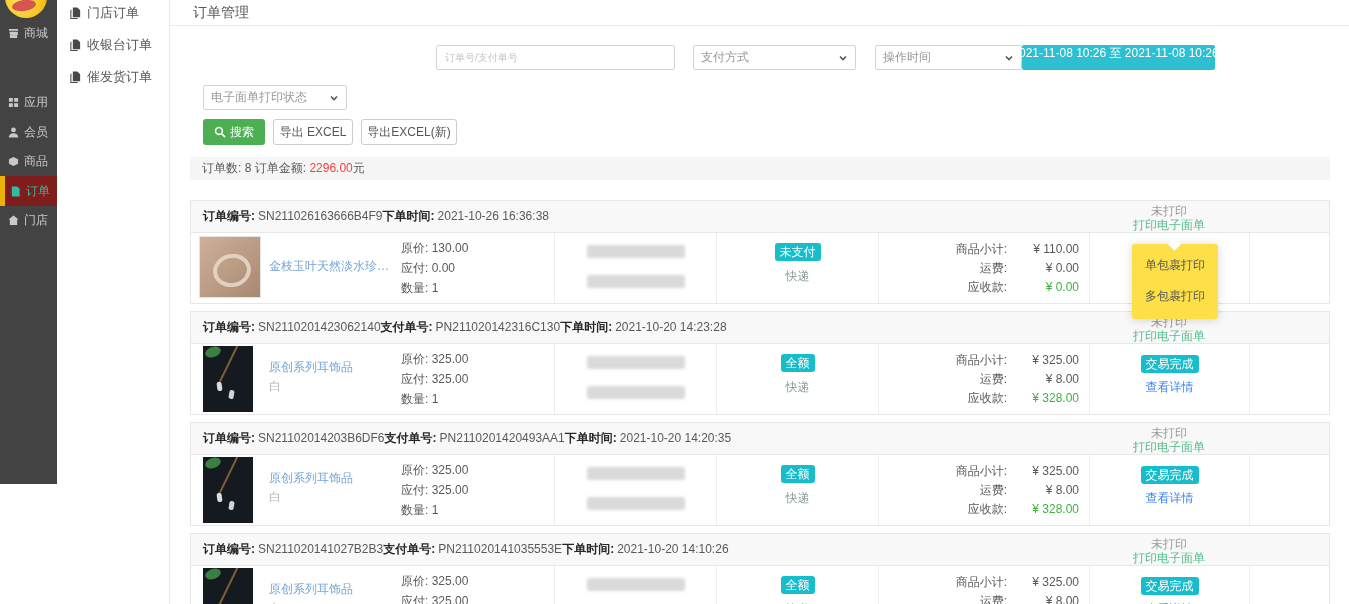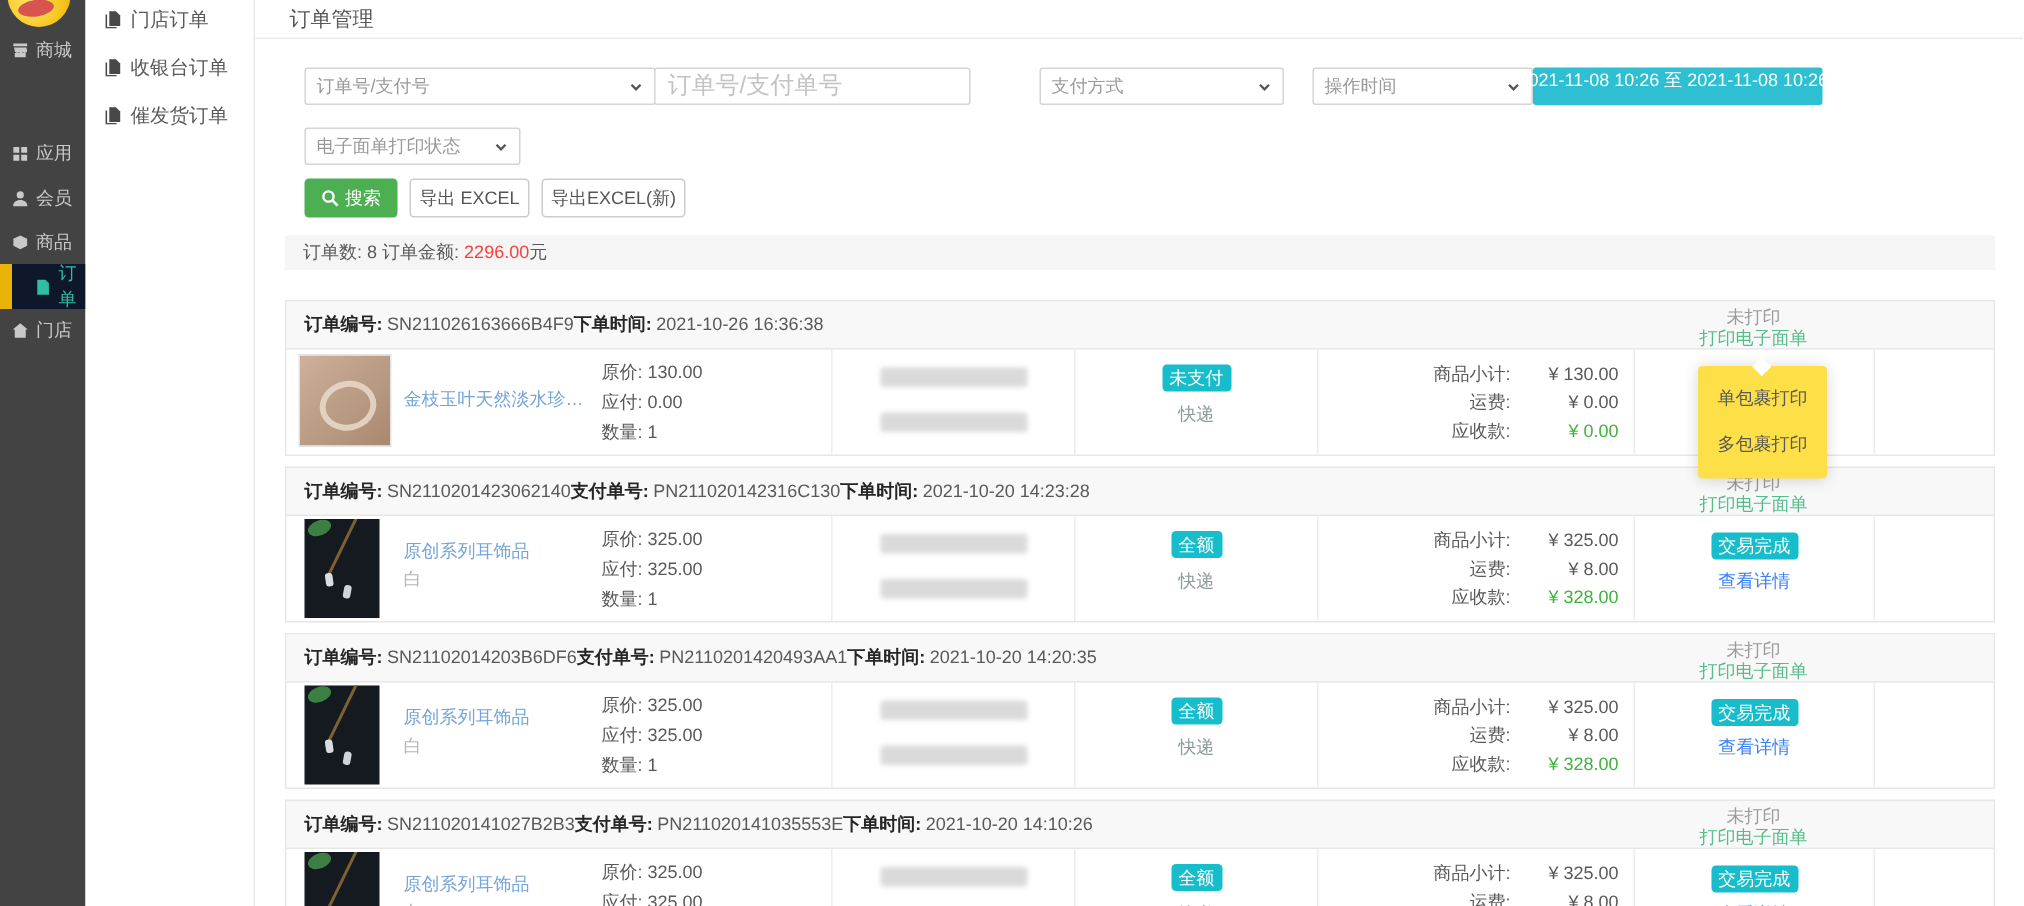--- a/index.html
+++ b/index.html
@@ -1,41 +1,41 @@
 <!DOCTYPE html>
 <html><head>
 <meta charset="utf-8">
 <style>
 html,body{margin:0;padding:0}
 .app{position:relative;width:1349px;height:604px;background:#fff;overflow:hidden;
   font-family:"Liberation Sans","DejaVu Sans",sans-serif;font-size:12px;color:#595959}
 
-.sidebar{position:absolute;left:0;top:0;width:57px;height:604px;background:#434343}
+.sidebar{position:absolute;left:0;top:0;width:57px;height:484px;background:#434343}
 .logo{position:absolute;left:5px;top:-24px;width:42px;height:42px;border-radius:50%;cursor:pointer;
   background:radial-gradient(circle at 38% 62%,#ffe66b 0%,#f6c51d 55%,#e09a10 100%);overflow:hidden}
 .logo::after{content:"";position:absolute;left:7px;top:24px;width:24px;height:11px;background:#d8544f;
   border-radius:50%;transform:rotate(-8deg)}
 .snav-item{position:absolute;left:0;width:57px;height:28px;display:flex;align-items:center;gap:5px;
   padding-left:8px;box-sizing:border-box;color:#c9c9c9;cursor:pointer}
 .snav-item svg{flex:none;fill:#c9c9c9}
-.snav-item.active{background:#0f172a;border-left:8px solid #eab308;padding-left:15px;color:#2fbea2;height:30px}
+.snav-item.active{background:#7f1d1d;border-left:5px solid #eab308;padding-left:5px;color:#2fbea2;height:30px}
 .snav-item.active svg{fill:#2fbea2}
 
 .subbar{position:absolute;left:57px;top:0;width:113px;height:604px;background:#fff;
   border-right:1px solid #e8e8e8;box-sizing:border-box}
 .sub-item{position:absolute;left:0;width:112px;height:24px;display:flex;align-items:center;gap:6px;
   padding-left:12px;box-sizing:border-box;color:#595959;font-size:13px;cursor:pointer;white-space:nowrap}
 
 .main{position:absolute;left:170px;top:0;width:1179px;height:604px;background:#fff}
 .page-title{position:absolute;left:23px;top:0;height:25px;line-height:25px;font-size:14px;color:#595959}
 .title-divider{position:absolute;left:0;top:25px;width:1179px;height:1px;background:#ececec}
 .ctl{position:absolute;box-sizing:border-box;height:25px;border:1px solid #d4d4d4;background:#fff;border-radius:2px}
 .sel{display:flex;align-items:center;justify-content:space-between;padding:0 7px;color:#999;cursor:pointer;white-space:nowrap}
 #selA{left:33px;top:45px;width:234px}
-#inpA{left:266px;top:45px;width:211px;padding:0 8px;font-size:16px;color:#333;outline:none}
+#inpA{left:266px;top:45px;width:239px;padding:0 8px;font-size:10px;color:#333;outline:none}
 #inpA::placeholder{color:#c3c3c3}
 #selPay{left:523px;top:45px;width:163px}
 #selTime{left:705px;top:45px;width:147px}
 #dateBtn{position:absolute;left:852px;top:45px;width:193px;height:25px;background:#2ec0d2;color:#fff;
   border-radius:2px;display:flex;align-items:flex-start;justify-content:center;gap:6px;cursor:pointer;white-space:nowrap}
 #selPrint{left:33px;top:85px;width:144px}
 .btn{position:absolute;top:119px;height:26px;box-sizing:border-box;border-radius:3px;display:flex;
   align-items:center;justify-content:center;cursor:pointer;font-size:12px}
 #btnSearch{left:33px;width:62px;background:#4cb052;color:#fff;gap:4px}
 #btnExport{left:103px;width:80px;background:#fff;border:1px solid #ccc;color:#555}
@@ -164,26 +164,20 @@
           <path d="M2.8 3.2v9.6h7.4V14H1.6V3.2z" fill="#484848"></path>
         </svg>
       <span>催发货订单</span>
     </div>
   </div>
 
   <div class="main">
     <div class="page-title">订单管理</div>
     <div class="title-divider"></div>
 
-    <div class="ctl sel" id="selA">
-      <span>订单号/支付号</span>
-      <svg width="10" height="10" viewBox="0 0 10 10">
-          <path d="M2 3.5L5 6.5 8 3.5" fill="none" stroke="#555" stroke-width="1.6"></path>
-        </svg>
-    </div>
     <input class="ctl" id="inpA" placeholder="订单号/支付单号" style="">
     <div class="ctl sel" id="selPay">
       <span>支付方式</span>
       <svg width="10" height="10" viewBox="0 0 10 10">
           <path d="M2 3.5L5 6.5 8 3.5" fill="none" stroke="#555" stroke-width="1.6"></path>
         </svg>
     </div>
     <div class="ctl sel" id="selTime">
       <span>操作时间</span>
       <svg width="10" height="10" viewBox="0 0 10 10">
@@ -260,21 +254,21 @@
           <div class="blur-bar b1"></div>
           <div class="blur-bar b2"></div>
         </div>
         <div class="cc c3">
           <span class="badge">未支付</span>
           <div class="delivery">快递</div>
         </div>
         <div class="cc c4">
           <div class="row">
               <span class="lab">商品小计:</span>
-              <span class="val">¥ 130.00</span>
+              <span class="val">¥ 110.00</span>
             </div>
           <div class="row">
               <span class="lab">运费:</span>
               <span class="val">¥ 0.00</span>
             </div>
           <div class="row">
               <span class="lab">应收款:</span>
               <span class="val green">¥ 0.00</span>
             </div>
         </div>

